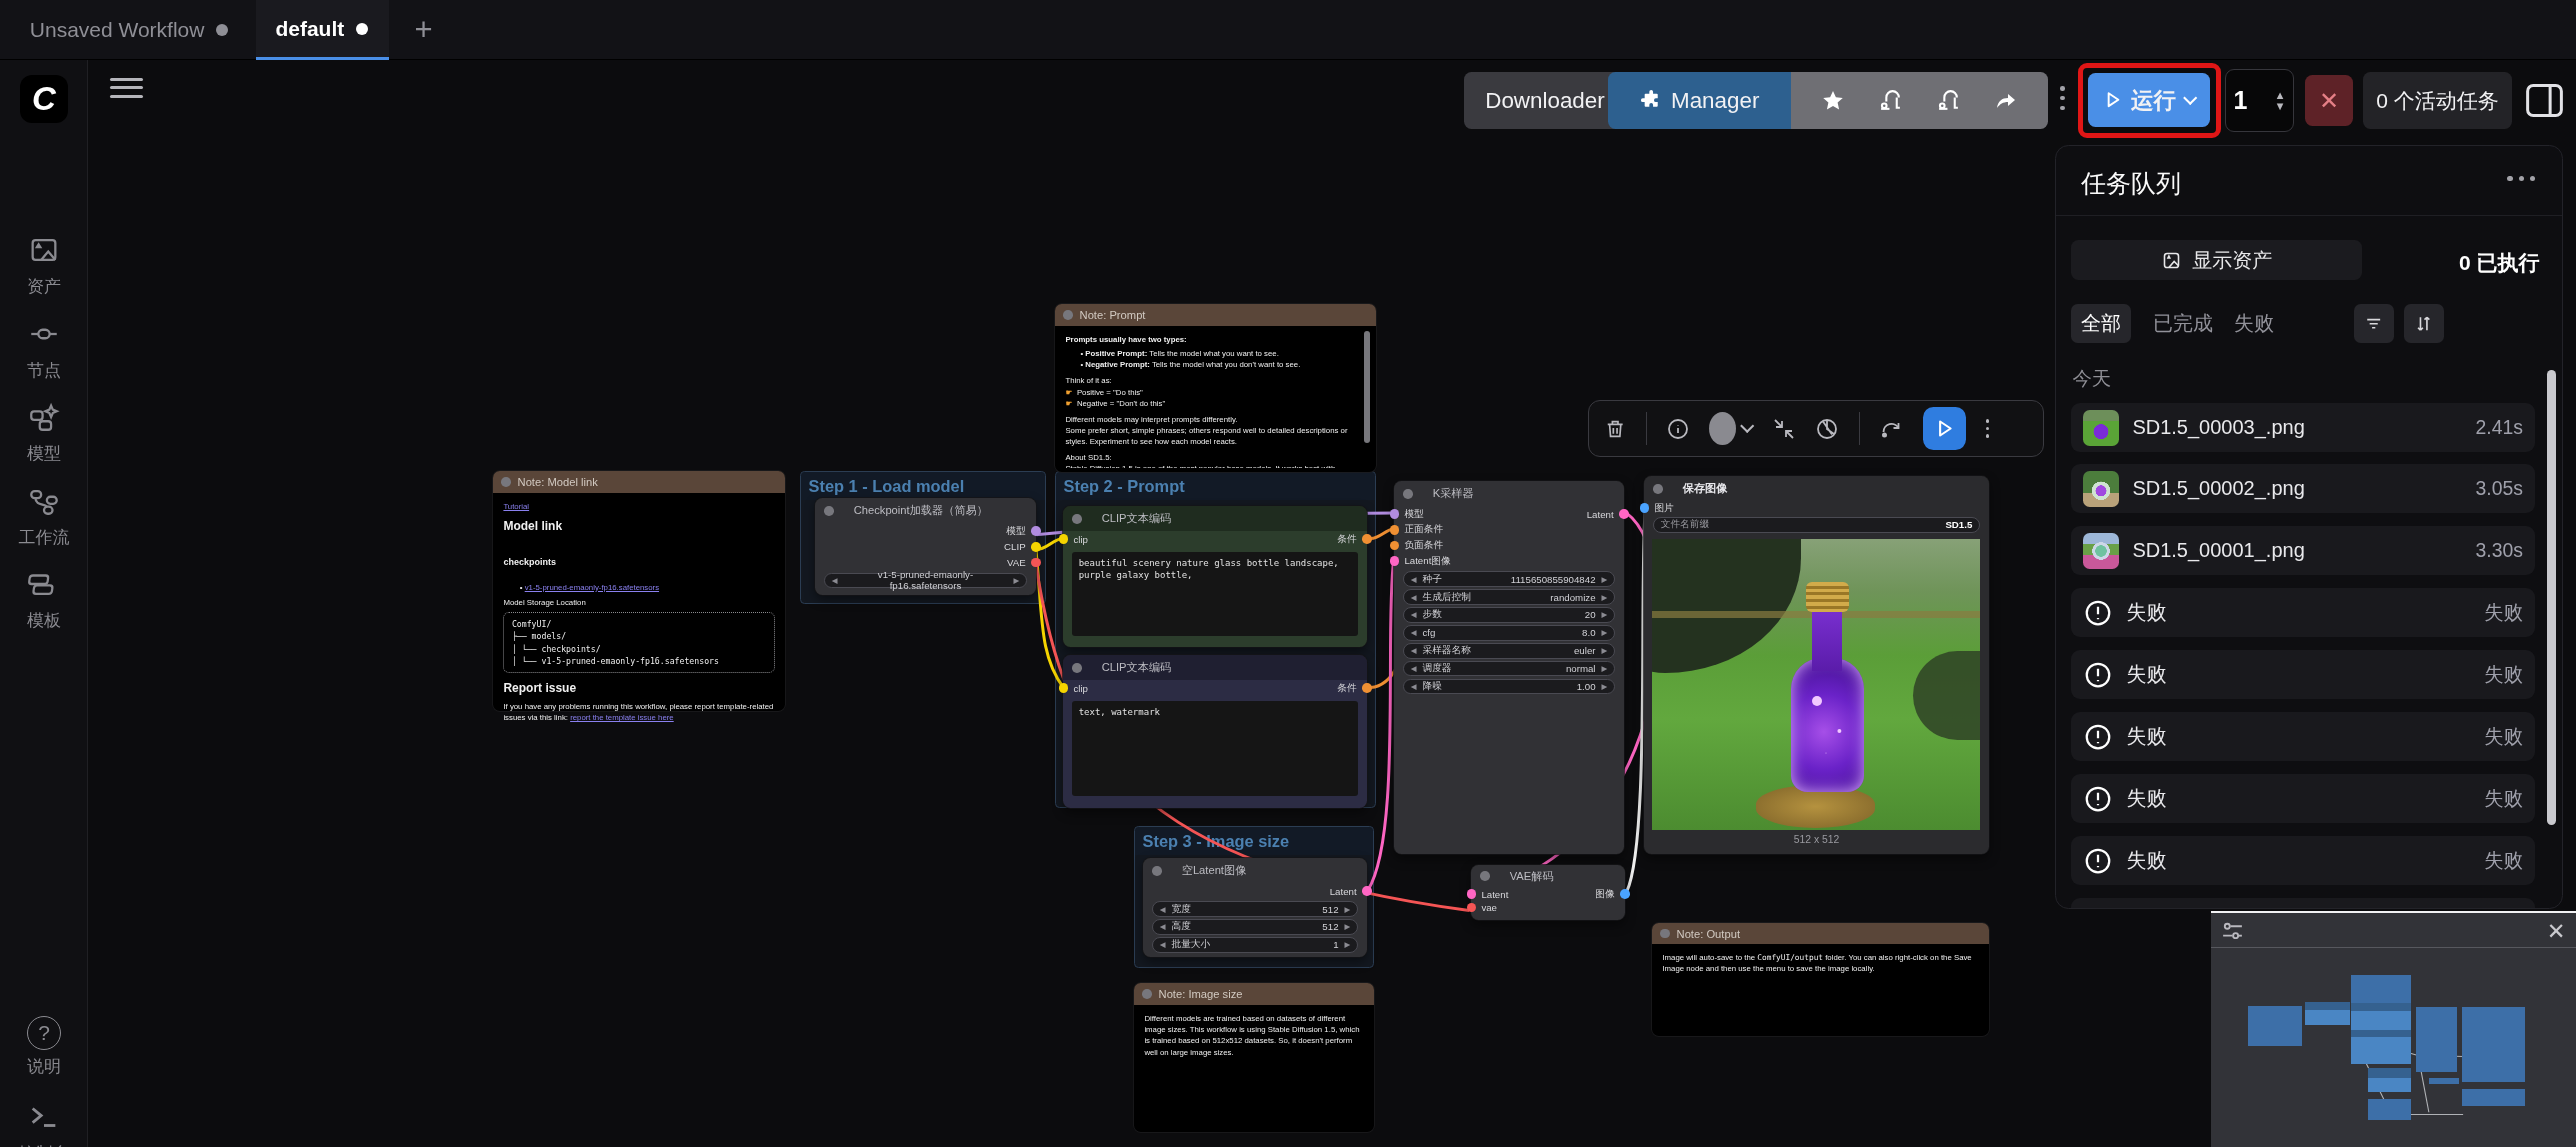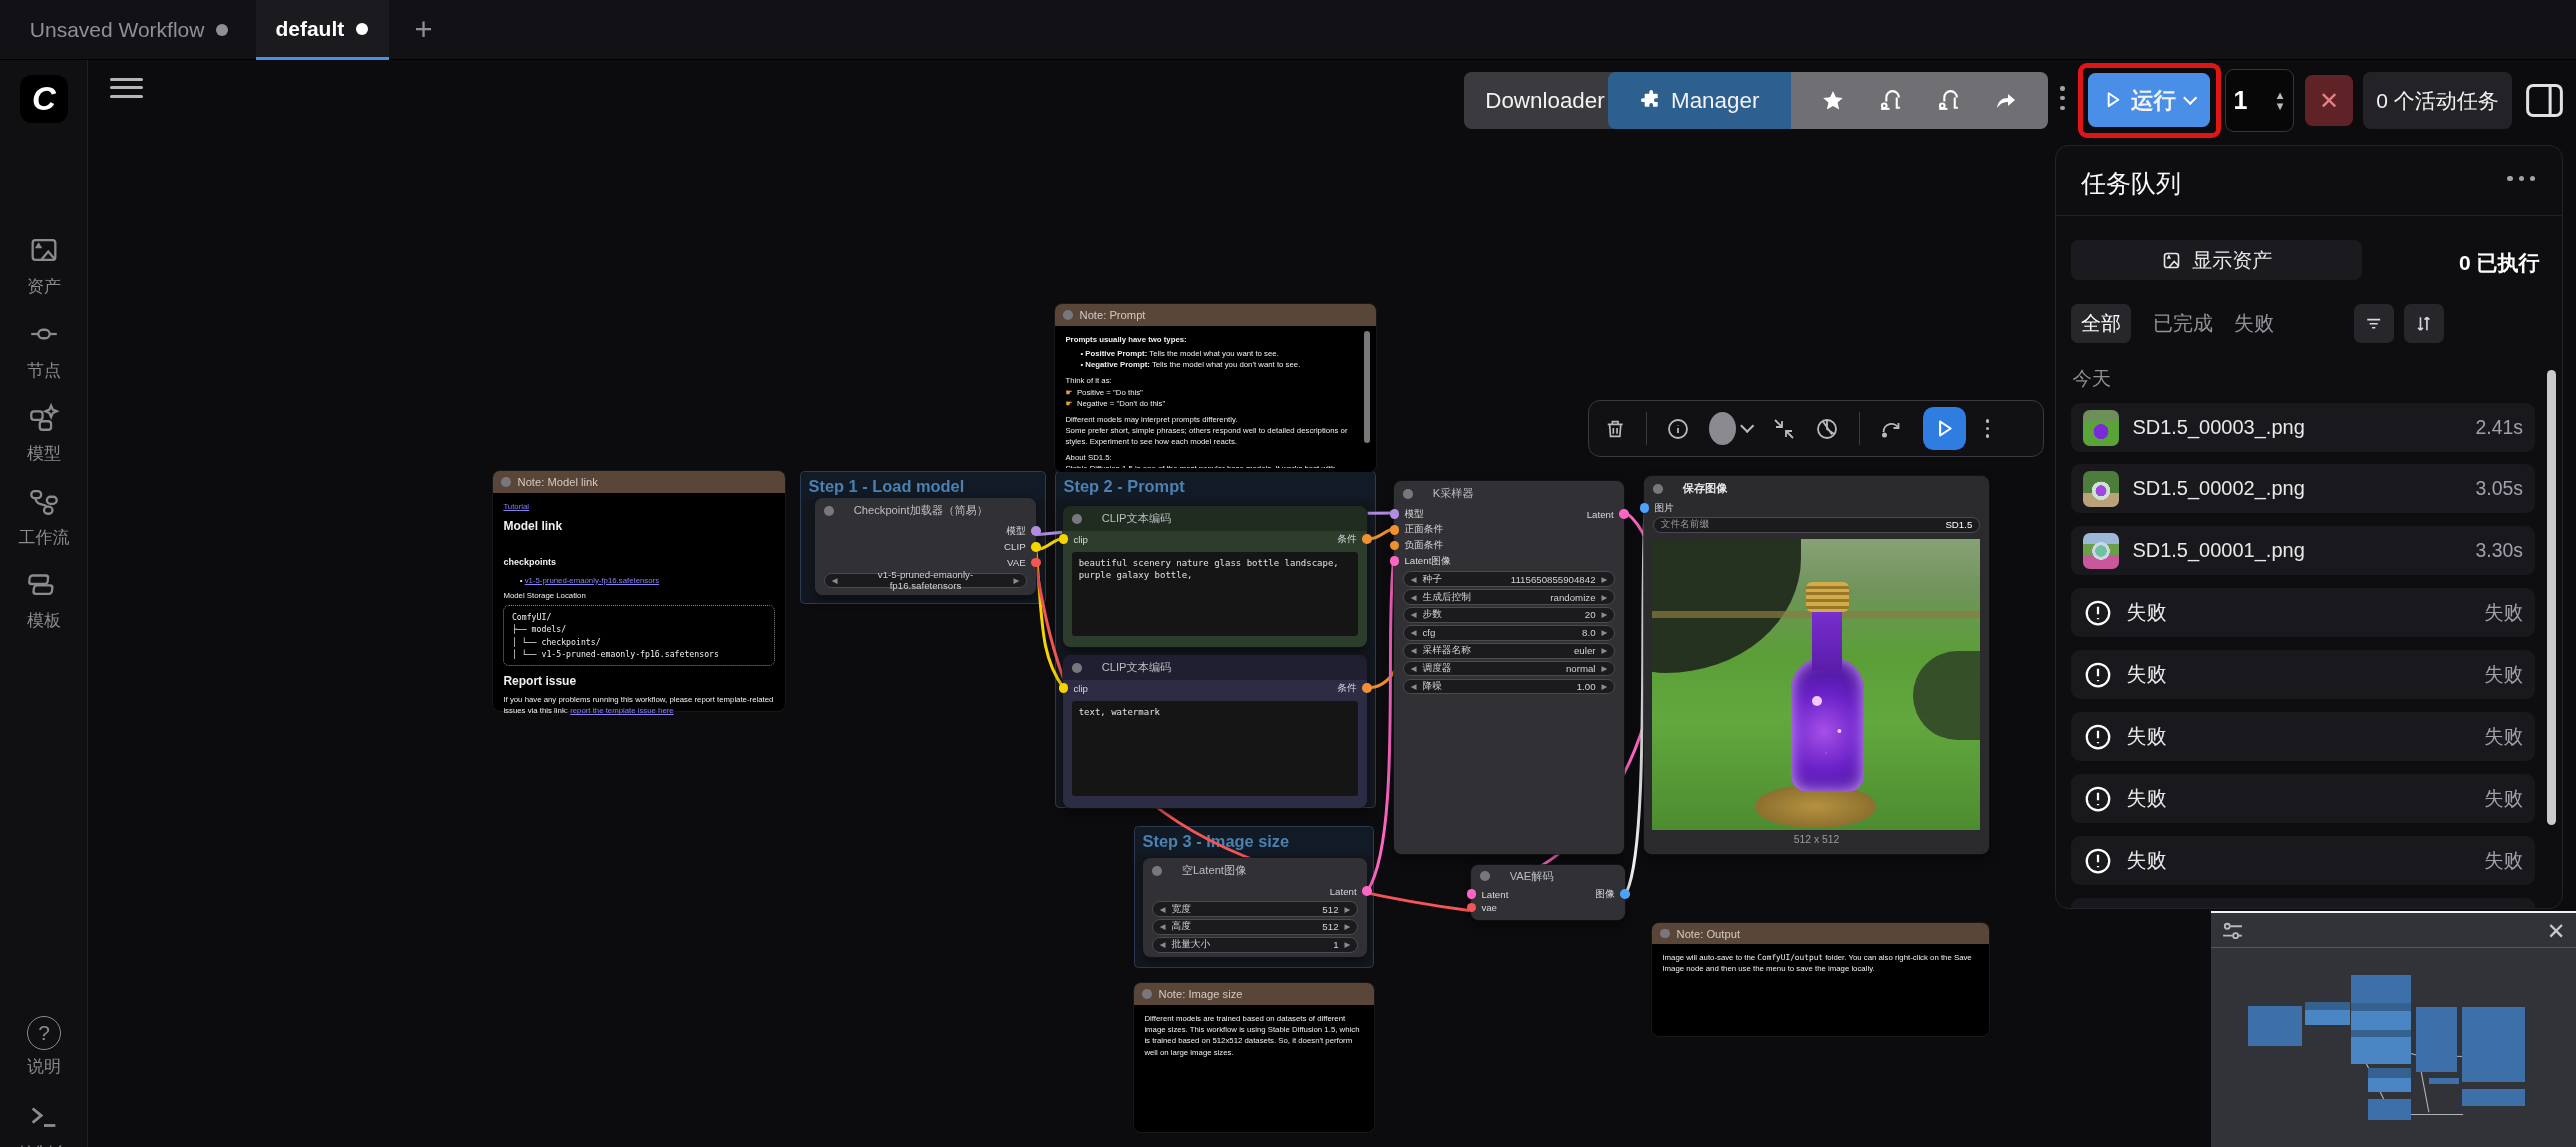--- a/index.html
+++ b/index.html
@@ -255,21 +255,21 @@
 </svg>
 
 <div class="note" style="left:493px;top:471px;width:292px;height:240px">
   <div class="note-h">
       <span class="ndot"></span>
     <span>Note: Model link</span>
     </div>
   <div class="note-b">
     <div><a>Tutorial</a></div>
     <div style="font-size:12px;font-weight:700;margin:6px 0 20px">Model link</div>
-    <div style="font-size:9px;font-weight:700;margin-bottom:6px">checkpoints</div>
+    <div style="font-size:9px;font-weight:700;margin-bottom:13px">checkpoints</div>
     <div style="padding-left:16.4px">• <a>v1-5-pruned-emaonly-fp16.safetensors</a></div>
     <div style="margin:4.5px 0 3px">Model Storage Location</div>
     <div class="mono" style="border:0.7px dotted #8a8a8e;border-radius:6px;padding:5.2px 7.5px;font-size:8.2px;line-height:1.5;color:#efefef">
       <div><span></span><span>ComfyUI/</span></div>
       <div><span>├── </span><span>models/</span></div>
       <div><span>│     └── </span><span>checkpoints/</span></div>
       <div><span>│            └── </span><span>v1-5-pruned-emaonly-fp16.safetensors</span></div>
     </div>
     <div style="font-size:12px;font-weight:700;margin:6.7px 0 3.7px">Report issue</div>
     <div><span>If you have any problems running this workflow, please report template-related issues via this link: </span><a>report the template issue here</a></div>
@@ -477,21 +477,21 @@
   <div class="ntitle" style="font-weight:700;color:#e8e8ec">
       <span class="ndot"></span>
     <span>保存图像</span>
     </div>
   <div class="prow" style="height:13.4px">
       <span class="pin" style="background:#4aa3ff"></span>
     <span>图片</span>
     </div>
   <div class="wid">
     <span class="wl" style="color:#9a9aa0">文件名前缀</span>
-    <span class="wv" style="color:#fff;font-weight:400">SD1.5</span>
+    <span class="wv" style="color:#fff;font-weight:700">SD1.5</span>
   </div>
 
   <div style="position:relative;margin:6px 9px 0 7.5px;width:328px;height:291px;overflow:hidden;background:linear-gradient(#87a177 0%,#6f9459 18%,#5b9e38 40%,#62a83e 62%,#4c8c30 100%)">
     <div style="position:absolute;left:-45px;top:-30px;width:194px;height:164px;background:#24321f;border-radius:0 0 70% 30%"></div>
     <div style="position:absolute;left:0;top:72px;width:328px;height:7.5px;background:#8a7a40;opacity:.7"></div>
     <div style="position:absolute;left:261px;top:112px;width:89px;height:89px;background:#2c3c24;border-radius:50% 0 0 50%;opacity:.8"></div>
     <div style="position:absolute;left:104px;top:246px;width:119px;height:43px;background:radial-gradient(#b5923f,#7d6228);border-radius:50%/45%"></div>
     <div style="position:absolute;left:139px;top:119px;width:73px;height:134px;background:radial-gradient(circle at 45% 55%,#a64fe8 0%,#6a22c8 45%,#3c0f86 100%);border-radius:31px 31px 16.4px 16.4px;box-shadow:inset 0 0 16.4px #d9a6ff"></div>
     <div style="position:absolute;left:160px;top:69px;width:30px;height:63px;background:linear-gradient(#7a30d0,#5a1caa);"></div>
     <div style="position:absolute;left:154px;top:43px;width:43px;height:30px;border-radius:6px;background:repeating-linear-gradient(#d2ab4a 0 3.7px,#9a7726 3.7px 6.7px)"></div>

